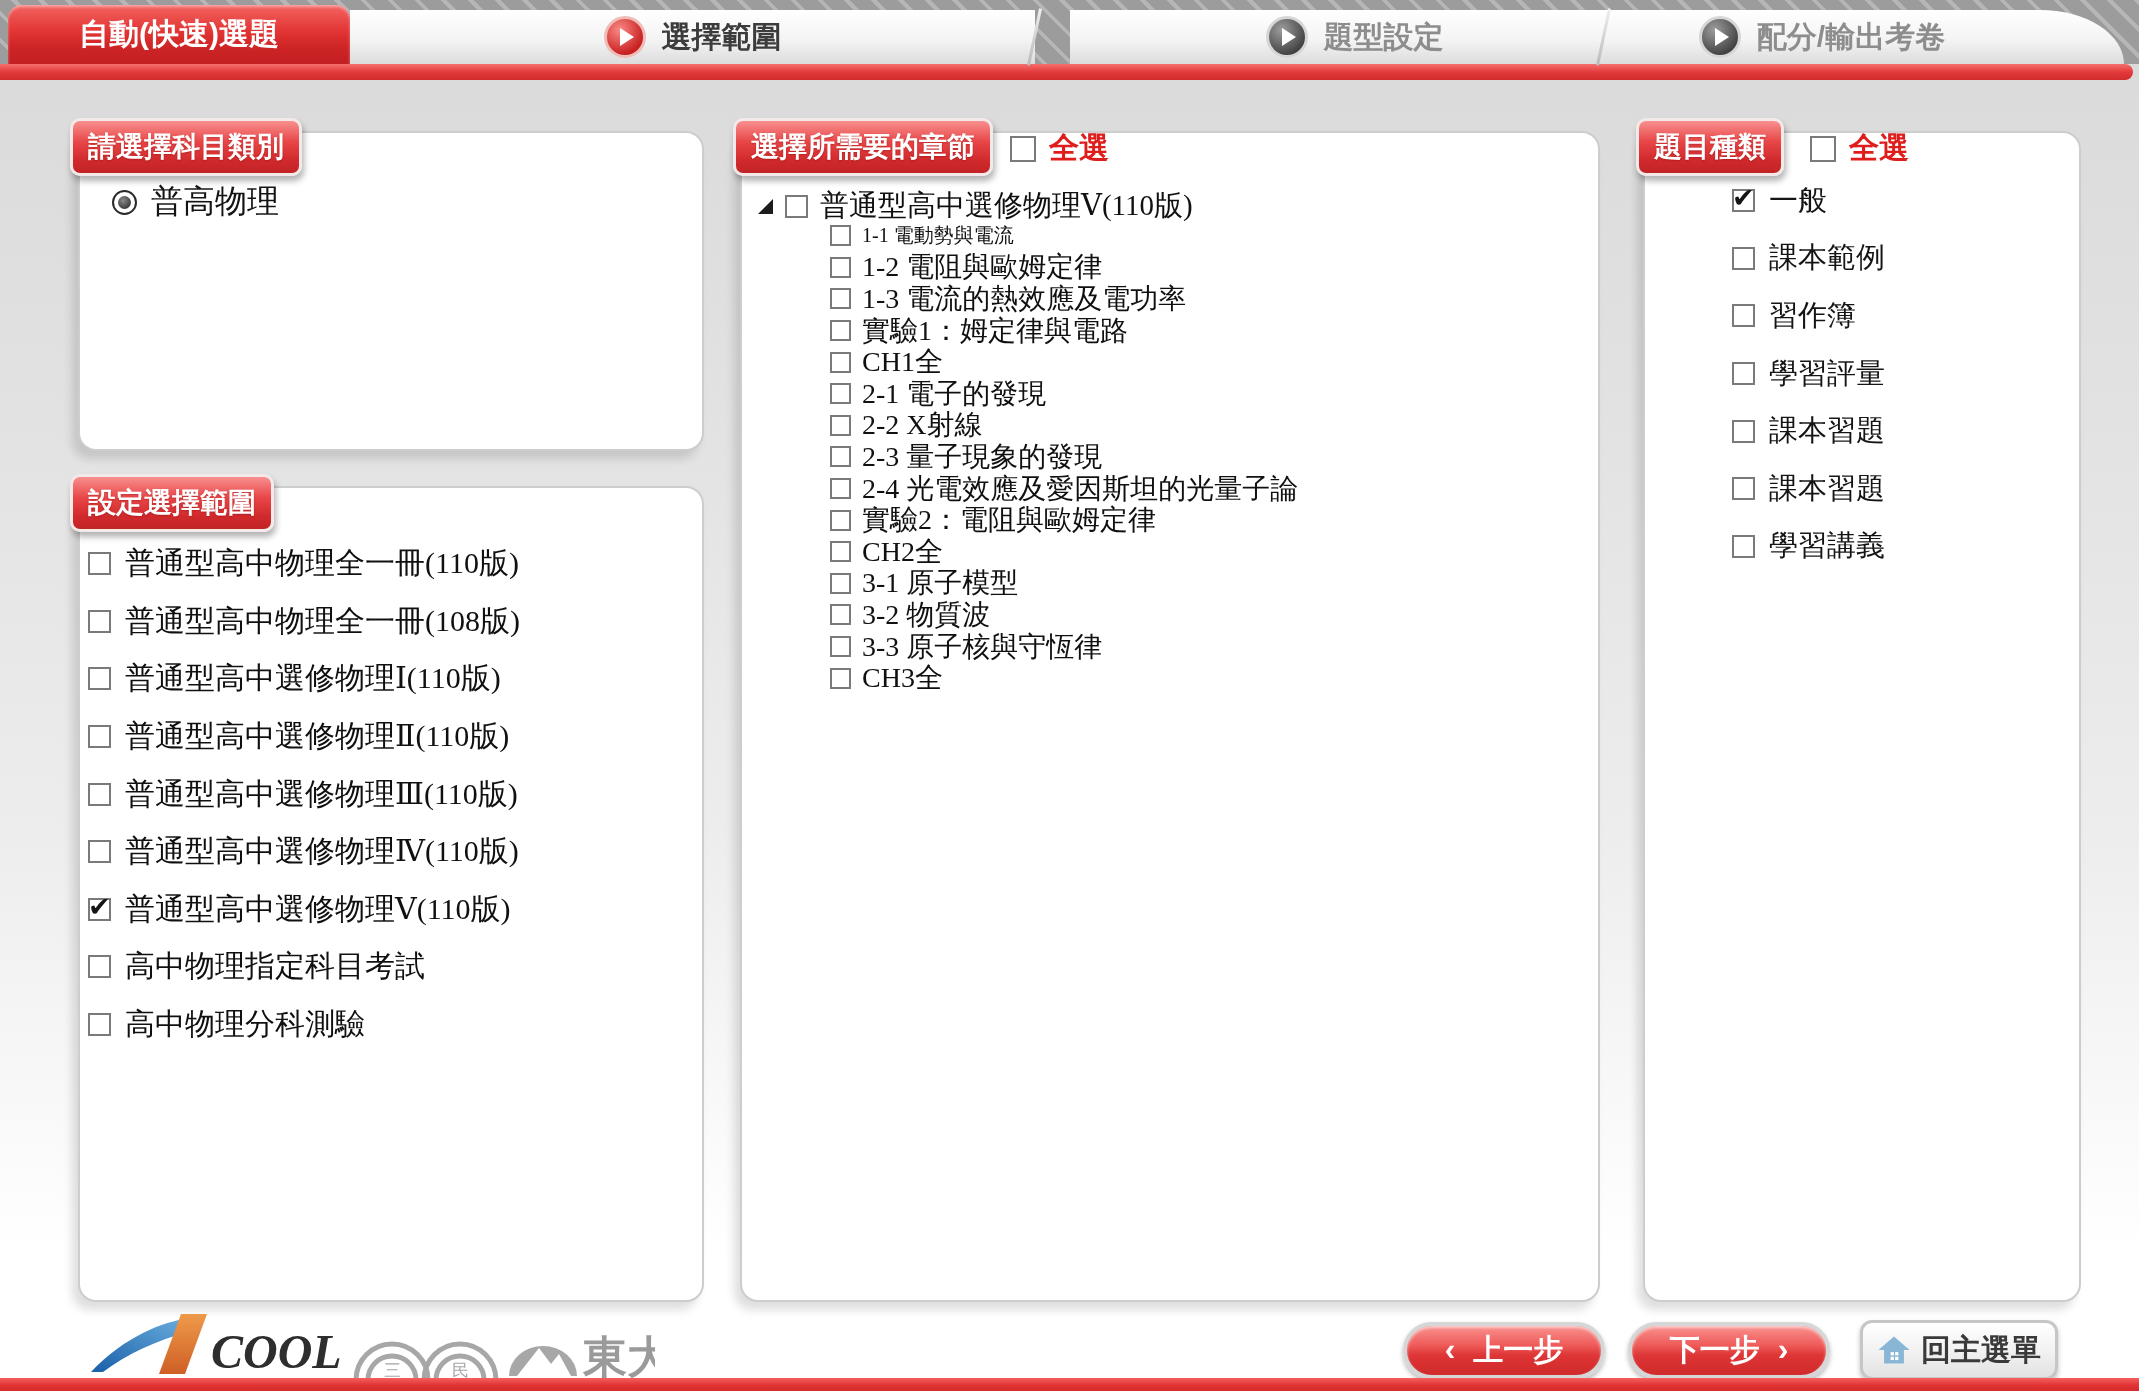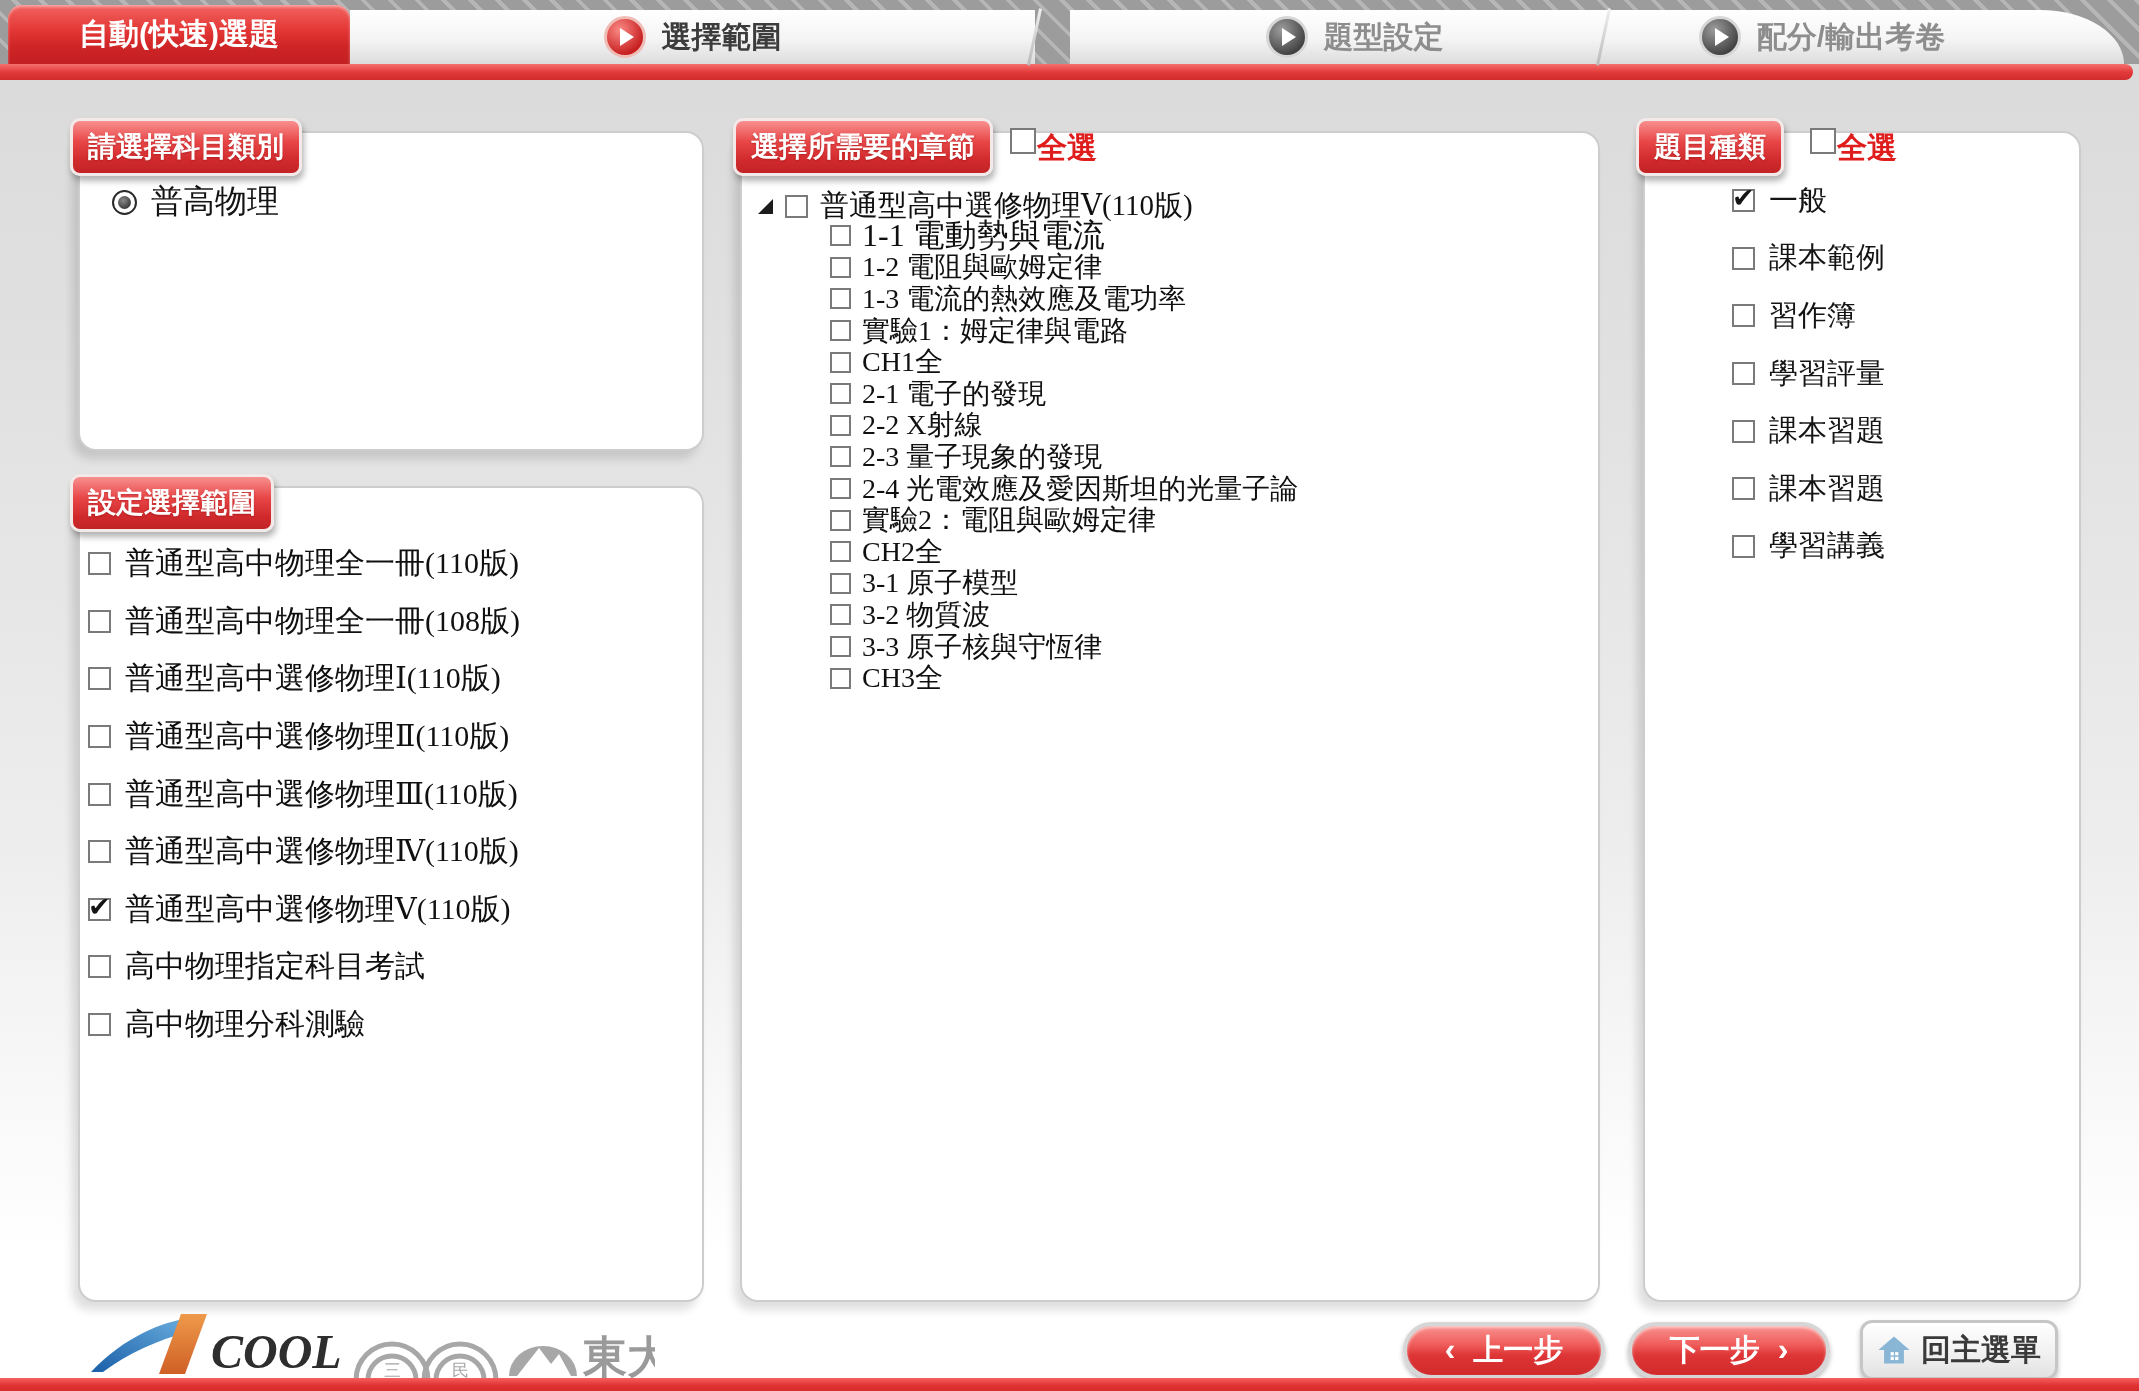--- a/index.html
+++ b/index.html
@@ -43,21 +43,21 @@
   
   .row{display:flex;align-items:center;gap:14px;}
   .cb{display:inline-block;width:23px;height:23px;border:2px solid #7a7a7a;background:#fff;position:relative;flex:none;box-sizing:border-box;}
   .cb.sm{width:21px;height:21px;}
   .cb.is-checked::after{content:"\2714";position:absolute;left:-2px;top:-9px;font-size:27px;font-weight:bold;color:#151515;}
   .radio{display:inline-block;width:25px;height:25px;border:2px solid #2a2a2a;border-radius:50%;background:#fff;position:relative;flex:none;box-sizing:border-box;}
   .radio.is-checked::after{content:"";position:absolute;left:4px;top:4px;right:4px;bottom:4px;border-radius:50%;
          background:radial-gradient(circle at 40% 35%,#8a8a8a,#383838 75%);}
   .serif{font-family:"Liberation Serif","DejaVu Serif",serif;color:#101010;}
   .sans-label{color:#141414;}
-  .select-all-row{position:absolute;display:flex;align-items:flex-start;gap:1px;z-index:6;}
+  .select-all-row{position:absolute;display:flex;align-items:center;gap:13px;z-index:6;}
   .select-all-label{color:#e01d1d;font-weight:bold;font-size:30px;}
   .list{position:absolute;display:flex;flex-direction:column;}
   .list > .row{height:57.6px;cursor:pointer;}
   .tree-children > .row{height:31.6px;gap:11px;cursor:pointer;}
   .tree-root{position:absolute;display:flex;align-items:center;gap:12px;cursor:pointer;}
   .tri{width:0;height:0;border-left:15px solid transparent;border-bottom:15px solid #1c1c1c;flex:none;cursor:pointer;}
 
   
   .btn-red{position:absolute;height:57px;box-sizing:border-box;border:4px solid #d6d6d6;border-radius:30px;
            background:linear-gradient(180deg,#f9918e 0%,#ee5a58 40%,#de3536 60%,#d02a2b 100%);
@@ -154,21 +154,21 @@
     <span class="select-all-label">全選</span>
   </div>
   <div class="tree-root" style="left:758px;top:186px;z-index:6;">
     <span class="tri"></span>
     <span class="cb"></span>
     <span class="serif" style="font-size:29px;">普通型高中選修物理Ⅴ(110版)</span>
   </div>
   <div class="list tree-children" style="left:830px;top:220px;width:740px;z-index:6;">
     <label class="row">
       <span class="cb sm"></span>
-      <span class="serif" style="font-size:32px;">1-1 電動勢與電流</span>
+      <span class="serif" style="font-size:20px;">1-1 電動勢與電流</span>
     </label>
     <label class="row">
       <span class="cb sm"></span>
       <span class="serif" style="font-size:28px;">1-2 電阻與歐姆定律</span>
     </label>
     <label class="row">
       <span class="cb sm"></span>
       <span class="serif" style="font-size:28px;">1-3 電流的熱效應及電功率</span>
     </label>
     <label class="row">

